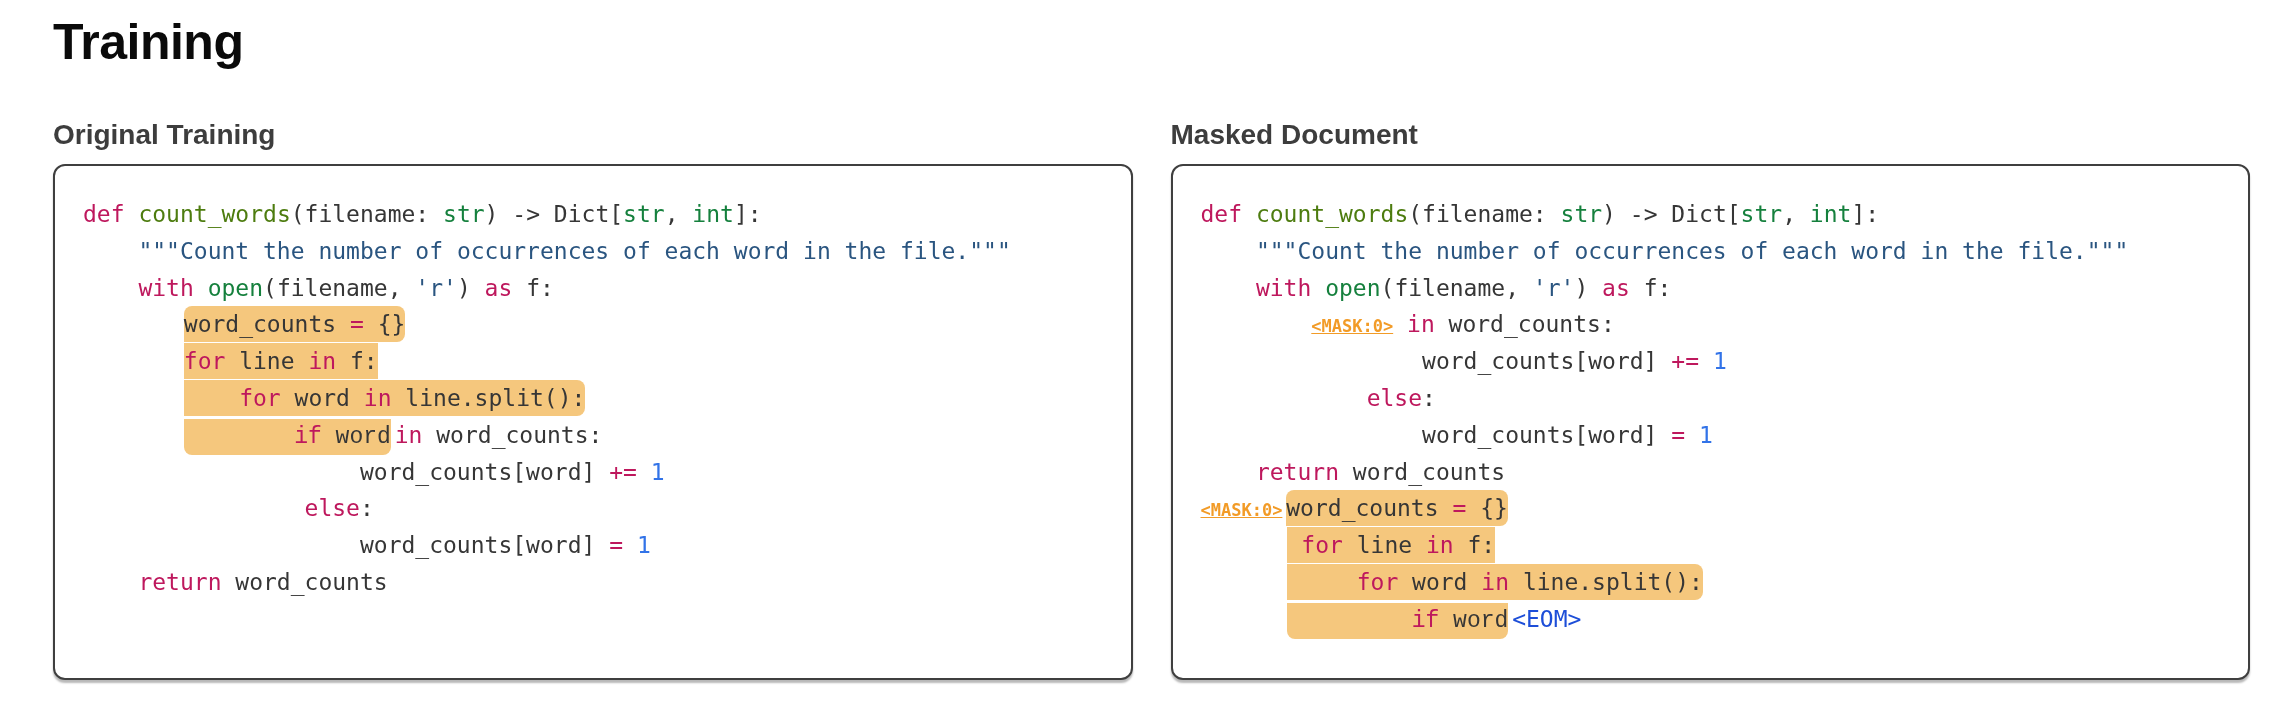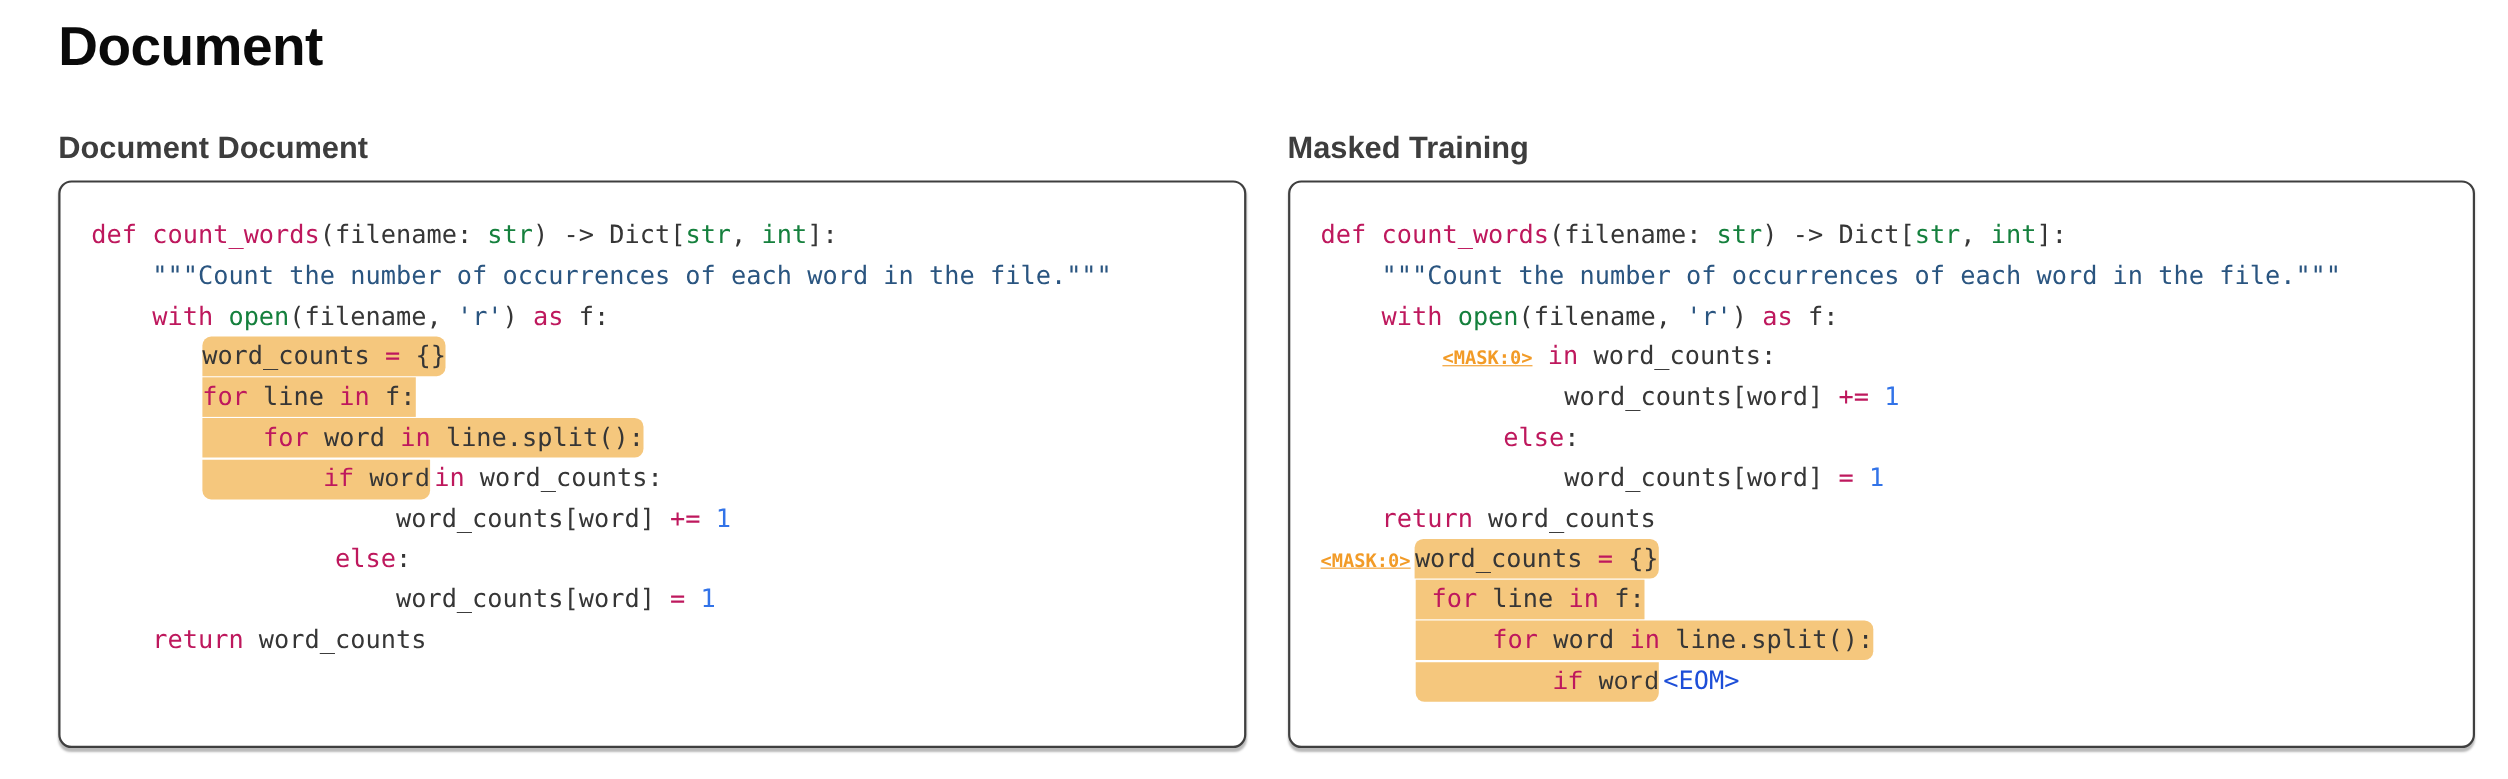--- a/index.html
+++ b/index.html
@@ -42,31 +42,31 @@
   .hl{
     padding:5px 0;margin:0 -10px;
     border-radius:0;
   }
   .r-tl{border-top-left-radius:8px;}
   .r-tr{border-top-right-radius:8px;}
   .r-bl{border-bottom-left-radius:8px;font-family:Liberation Mono, monospace;}
   .r-br{border-bottom-right-radius:8px;}
   .tk-mask{font-weight:bold;font-size:17px;text-decoration:underline;}
 </style>
-<style>.tk-kw{color:#be185d}.tk-fn{color:#be185d}.tk-bi{color:#15803d}.tk-str{color:#2a5580}.tk-num{color:#3273e8}.tk-pl{color:#363636}.tk-mask{color:#f29b27}.tk-eom{color:#1d4ed8}.hl{background:#f5c77d}</style></head>
+<style>.tk-kw{color:#be185d}.tk-fn{color:#4d7c0f}.tk-bi{color:#15803d}.tk-str{color:#2a5580}.tk-num{color:#3273e8}.tk-pl{color:#363636}.tk-mask{color:#f29b27}.tk-eom{color:#1d4ed8}.hl{background:#f5c77d}</style></head>
 <body>
 
-<div class="title">Document</div>
+<div class="title">Training</div>
 
 <div class="panels">
   <div class="panel">
-    <div class="panel-heading">Document Document</div>
+    <div class="panel-heading">Original Training</div>
     <div class="codebox">
       <pre class="code"><div class="code-line"><span><span class="tk-kw">def</span><span class="tk-pl"> </span><span class="tk-fn">count_words</span><span class="tk-pl">(filename: </span><span class="tk-bi">str</span><span class="tk-pl">) -&gt; Dict[</span><span class="tk-bi">str</span><span class="tk-pl">, </span><span class="tk-bi">int</span><span class="tk-pl">]:</span></span></div><div class="code-line"><span><span class="tk-pl">    </span><span class="tk-str">"""Count the number of occurrences of each word in the file."""</span></span></div><div class="code-line"><span><span class="tk-pl">    </span><span class="tk-kw">with</span><span class="tk-pl"> </span><span class="tk-bi">open</span><span class="tk-pl">(filename, </span><span class="tk-str">'r'</span><span class="tk-pl">) </span><span class="tk-kw">as</span><span class="tk-pl"> f:</span></span></div><div class="code-line"><span><span class="tk-pl">        </span></span><span class="hl r-tl r-tr r-br"><span class="tk-pl">word_counts </span><span class="tk-kw">=</span><span class="tk-pl"> {}</span></span></div><div class="code-line"><span><span class="tk-pl">        </span></span><span class="hl "><span class="tk-kw">for</span><span class="tk-pl"> line </span><span class="tk-kw">in</span><span class="tk-pl"> f:</span></span></div><div class="code-line"><span><span class="tk-pl">        </span></span><span class="hl r-tr r-br"><span class="tk-pl">    </span><span class="tk-kw">for</span><span class="tk-pl"> word </span><span class="tk-kw">in</span><span class="tk-pl"> line.split():</span></span></div><div class="code-line"><span><span class="tk-pl">        </span></span><span class="hl r-bl r-br"><span class="tk-pl">        </span><span class="tk-kw">if</span><span class="tk-pl"> word</span></span><span><span class="tk-pl"> </span><span class="tk-kw">in</span><span class="tk-pl"> word_counts:</span></span></div><div class="code-line"><span><span class="tk-pl">                    word_counts[word] </span><span class="tk-kw">+=</span><span class="tk-pl"> </span><span class="tk-num">1</span></span></div><div class="code-line"><span><span class="tk-pl">                </span><span class="tk-kw">else</span><span class="tk-pl">:</span></span></div><div class="code-line"><span><span class="tk-pl">                    word_counts[word] </span><span class="tk-kw">=</span><span class="tk-pl"> </span><span class="tk-num">1</span></span></div><div class="code-line"><span><span class="tk-pl">    </span><span class="tk-kw">return</span><span class="tk-pl"> word_counts</span></span></div></pre>
     </div>
   </div>
   <div class="panel">
-    <div class="panel-heading">Masked Training</div>
+    <div class="panel-heading">Masked Document</div>
     <div class="codebox">
       <pre class="code"><div class="code-line"><span><span class="tk-kw">def</span><span class="tk-pl"> </span><span class="tk-fn">count_words</span><span class="tk-pl">(filename: </span><span class="tk-bi">str</span><span class="tk-pl">) -&gt; Dict[</span><span class="tk-bi">str</span><span class="tk-pl">, </span><span class="tk-bi">int</span><span class="tk-pl">]:</span></span></div><div class="code-line"><span><span class="tk-pl">    </span><span class="tk-str">"""Count the number of occurrences of each word in the file."""</span></span></div><div class="code-line"><span><span class="tk-pl">    </span><span class="tk-kw">with</span><span class="tk-pl"> </span><span class="tk-bi">open</span><span class="tk-pl">(filename, </span><span class="tk-str">'r'</span><span class="tk-pl">) </span><span class="tk-kw">as</span><span class="tk-pl"> f:</span></span></div><div class="code-line"><span><span class="tk-pl">        </span><span class="tk-mask">&lt;MASK:0&gt;</span><span class="tk-pl"> </span><span class="tk-kw">in</span><span class="tk-pl"> word_counts:</span></span></div><div class="code-line"><span><span class="tk-pl">                word_counts[word] </span><span class="tk-kw">+=</span><span class="tk-pl"> </span><span class="tk-num">1</span></span></div><div class="code-line"><span><span class="tk-pl">            </span><span class="tk-kw">else</span><span class="tk-pl">:</span></span></div><div class="code-line"><span><span class="tk-pl">                word_counts[word] </span><span class="tk-kw">=</span><span class="tk-pl"> </span><span class="tk-num">1</span></span></div><div class="code-line"><span><span class="tk-pl">    </span><span class="tk-kw">return</span><span class="tk-pl"> word_counts</span></span></div><div class="code-line"><span><span class="tk-mask">&lt;MASK:0&gt;</span><span class="tk-pl"> </span></span><span class="hl r-tl r-tr r-br"><span class="tk-pl">word_counts </span><span class="tk-kw">=</span><span class="tk-pl"> {}</span></span></div><div class="code-line"><span><span class="tk-pl">       </span></span><span class="hl "><span class="tk-pl"> </span><span class="tk-kw">for</span><span class="tk-pl"> line </span><span class="tk-kw">in</span><span class="tk-pl"> f:</span></span></div><div class="code-line"><span><span class="tk-pl">       </span></span><span class="hl r-tr r-br"><span class="tk-pl">     </span><span class="tk-kw">for</span><span class="tk-pl"> word </span><span class="tk-kw">in</span><span class="tk-pl"> line.split():</span></span></div><div class="code-line"><span><span class="tk-pl">       </span></span><span class="hl r-bl r-br"><span class="tk-pl">         </span><span class="tk-kw">if</span><span class="tk-pl"> word</span></span><span><span class="tk-pl"> </span><span class="tk-eom">&lt;EOM&gt;</span></span></div></pre>
     </div>
   </div>
 </div>
 
 </body></html>

